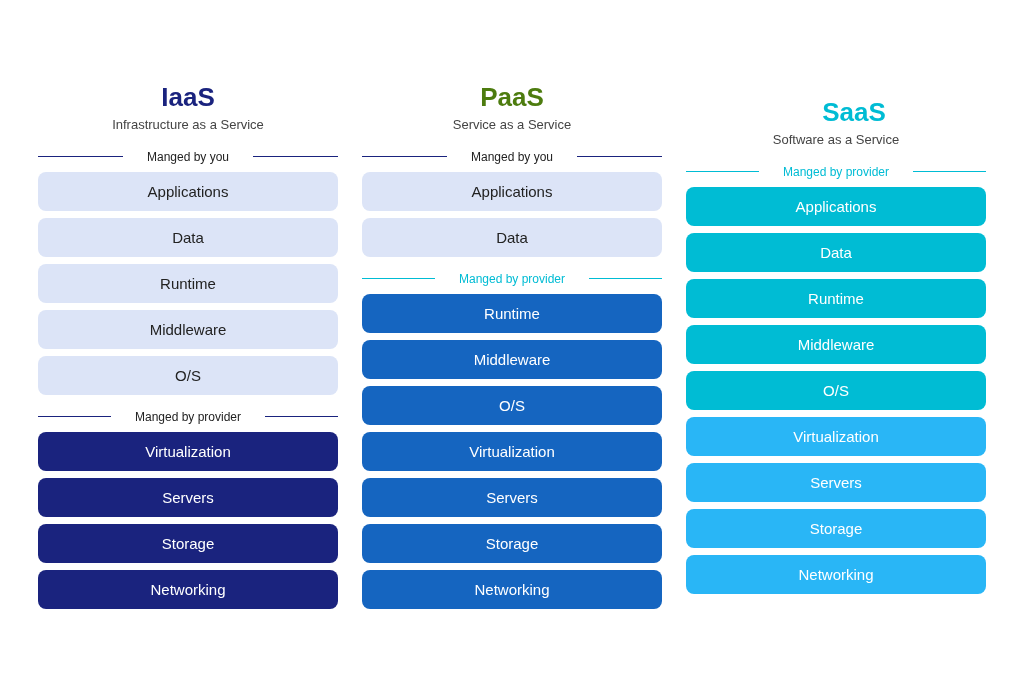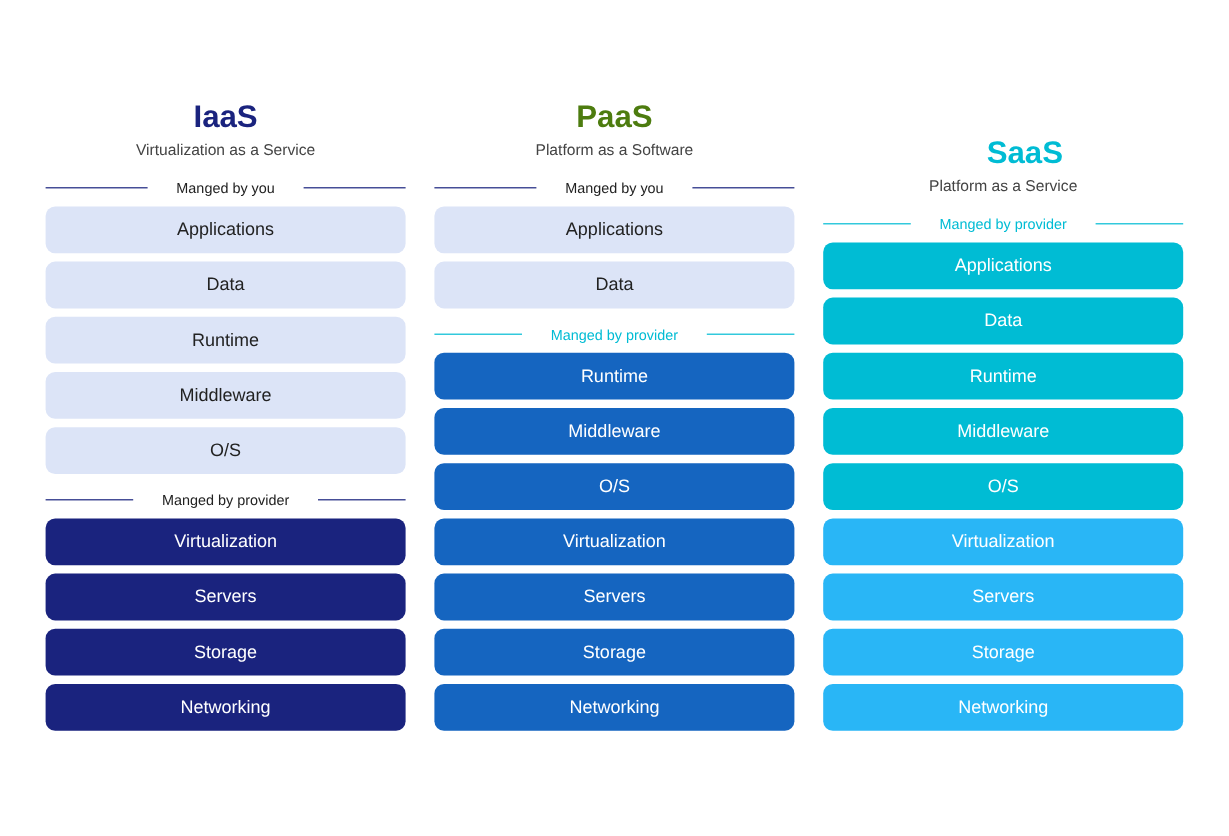--- a/index.html
+++ b/index.html
@@ -9,21 +9,21 @@
       display: flex;
       justify-content: center;
       align-items: center;
       min-height: 697px;
       width: 1024px;
     }
     .container {
       display: flex;
       flex-direction: row;
       justify-content: center;
-      align-items: flex-end;
+      align-items: center;
       gap: 24px;
       padding: 32px 24px;
       width: 1024px;
     }
     .column {
       flex: 1;
       display: flex;
       flex-direction: column;
       align-items: center;
       gap: 0;
@@ -106,21 +106,21 @@
       color: #fff;
     }
   </style>
 </head>
 <body>
 
 <div class="container">
 
   <div class="column iaas">
     <div class="col-title">IaaS</div>
-    <div class="col-subtitle">Virtualization as a Service</div>
+    <div class="col-subtitle">Infrastructure as a Service</div>
 
     <div class="divider-row divider-you">
       <div class="divider-line"></div>
       <span class="divider-label">Manged by you</span>
       <div class="divider-line"></div>
     </div>
 
     <div class="item-box item-light">Applications</div>
     <div class="item-box item-light">Data</div>
     <div class="item-box item-light">Runtime</div>
@@ -134,21 +134,21 @@
     </div>
 
     <div class="item-box item-blue-dark">Virtualization</div>
     <div class="item-box item-blue-dark">Servers</div>
     <div class="item-box item-blue-dark">Storage</div>
     <div class="item-box item-blue-dark">Networking</div>
   </div>
 
   <div class="column paas">
     <div class="col-title">PaaS</div>
-    <div class="col-subtitle">Platform as a Software</div>
+    <div class="col-subtitle">Service as a Service</div>
 
     <div class="divider-row divider-you">
       <div class="divider-line"></div>
       <span class="divider-label">Manged by you</span>
       <div class="divider-line"></div>
     </div>
 
     <div class="item-box item-light">Applications</div>
     <div class="item-box item-light">Data</div>
 
@@ -162,21 +162,21 @@
     <div class="item-box item-blue-medium">Middleware</div>
     <div class="item-box item-blue-medium">O/S</div>
     <div class="item-box item-blue-medium">Virtualization</div>
     <div class="item-box item-blue-medium">Servers</div>
     <div class="item-box item-blue-medium">Storage</div>
     <div class="item-box item-blue-medium">Networking</div>
   </div>
 
   <div class="column saas">
     <div class="col-title">SaaS</div>
-    <div class="col-subtitle">Platform as a Service</div>
+    <div class="col-subtitle">Software as a Service</div>
 
     <div class="divider-row divider-provider">
       <div class="divider-line"></div>
       <span class="divider-label">Manged by provider</span>
       <div class="divider-line"></div>
     </div>
 
     <div class="item-box item-cyan">Applications</div>
     <div class="item-box item-cyan">Data</div>
     <div class="item-box item-cyan">Runtime</div>

